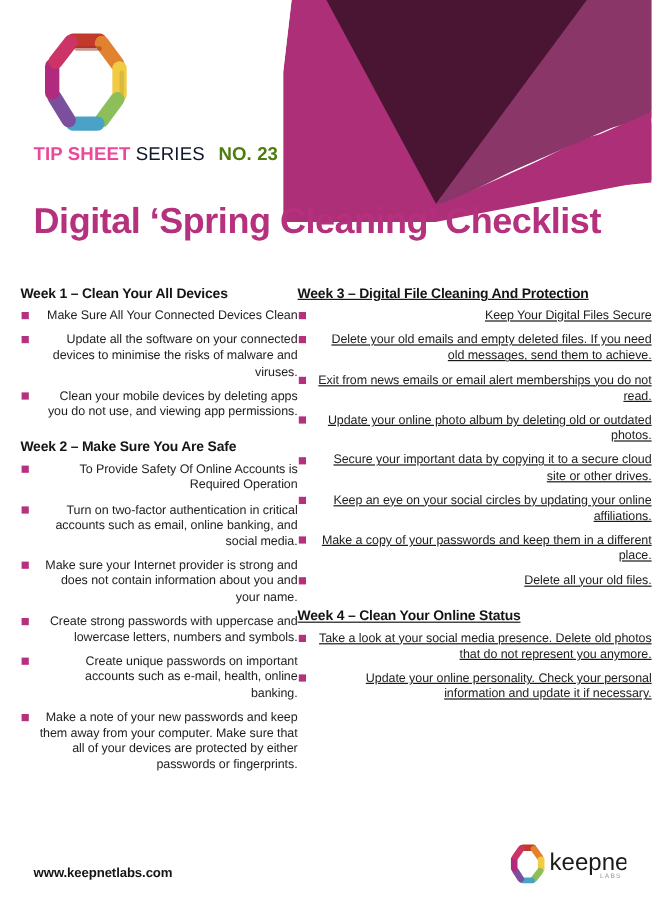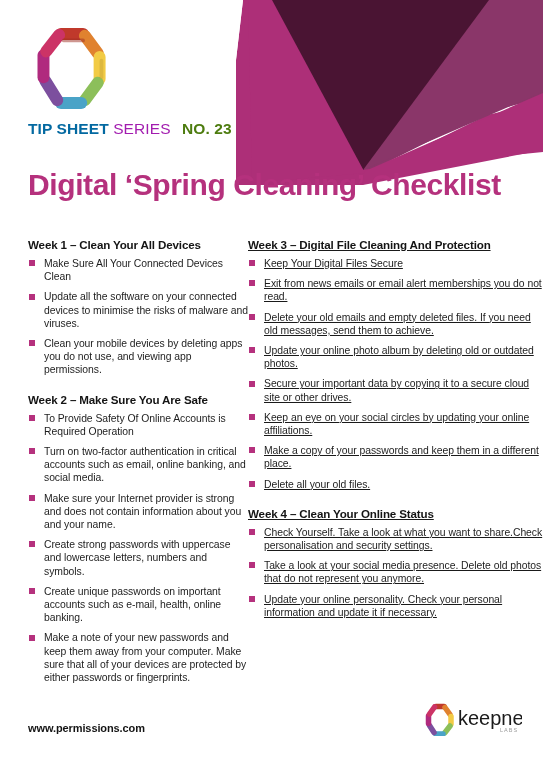--- a/index.html
+++ b/index.html
@@ -25,54 +25,54 @@
     width:92px; height:92px;
   }
   #brand-logo svg { display:block; }
 
   
   #tipsheet-line {
     position:absolute; left:28px; top:120px;
     font-size:15.5px; letter-spacing:.1px;
     white-space:nowrap;
   }
-  #tipsheet-line .tsl-bold { font-weight:bold; color:#0369a1;margin-top:27px; }
-  #tipsheet-line .tsl-reg  { font-weight:normal; color:#a21caf; }
+  #tipsheet-line .tsl-bold { font-weight:bold; color:#ec4899;margin-top:27px; }
+  #tipsheet-line .tsl-reg  { font-weight:normal; color:#0f172a; }
   #tipsheet-line .tsl-no   { font-weight:bold; color:#4d7c0f; margin-left:7px; }
 
   
   #page-title {
     position:absolute; left:28px; top:168px;
     font-size:30px; font-weight:bold;
     color:#b5317d; letter-spacing:-0.4px;
     white-space:nowrap;
   }
 
   
   #content {
     position:absolute; left:0; top:238px;
     width:543px;
     display:flex;
     gap:0;
   }
   .column { }
-  #col-left  { width:248px; padding-left:28px; }
+  #col-left  { width:248px; padding-left:17px; }
   #col-right { width:295px; padding-left:0px;text-decoration:underline; }
 
   .week-block { margin-bottom:16px; }
   .week-block:last-child { margin-bottom:0; }
 
   .week-heading {
     font-size:11.6px; font-weight:bold; color:#141414;
     letter-spacing:-0.15px;
     margin-bottom:6px;
     white-space:nowrap;
   }
 
-  ul.tip-list { list-style:none; }
+  ul.tip-list { list-style:none;text-align:right; }
   ul.tip-list li {
     position:relative;
     padding-left:16px;
     margin-bottom:7px;
     font-size:10.4px;
     line-height:13.2px;
     color:#1d1d1d;
     letter-spacing:-0.05px;
   }
   ul.tip-list li:last-child { margin-bottom:0; }
@@ -166,41 +166,40 @@
           <li><span class="bullet-sq"></span><span>Create unique passwords on important accounts such as e-mail, health, online banking.</span></li>
           <li><span class="bullet-sq"></span><span>Make a note of your new passwords and keep them away from your computer. Make sure that all of your devices are protected by either passwords or fingerprints.</span></li>
         </ul>
       </div>
     </div>
   <div class="column" id="col-right">
       <div class="week-block">
         <div class="week-heading">Week 3 – Digital File Cleaning And Protection</div>
         <ul class="tip-list">
           <li><span class="bullet-sq"></span><span>Keep Your Digital Files Secure</span></li>
+          <li><span class="bullet-sq"></span><span>Delete your old emails and empty deleted files. If you need old messages, send them to achieve.</span></li>
           <li><span class="bullet-sq"></span><span>Exit from news emails or email alert memberships you do not read.</span></li>
-          <li><span class="bullet-sq"></span><span>Delete your old emails and empty deleted files. If you need old messages, send them to achieve.</span></li>
           <li><span class="bullet-sq"></span><span>Update your online photo album by deleting old or outdated photos.</span></li>
           <li><span class="bullet-sq"></span><span>Secure your important data by copying it to a secure cloud site or other drives.</span></li>
           <li><span class="bullet-sq"></span><span>Keep an eye on your social circles by updating your online affiliations.</span></li>
           <li><span class="bullet-sq"></span><span>Make a copy of your passwords and keep them in a different place.</span></li>
           <li><span class="bullet-sq"></span><span>Delete all your old files.</span></li>
         </ul>
       </div>
       <div class="week-block">
         <div class="week-heading">Week 4 – Clean Your Online Status</div>
         <ul class="tip-list">
-          <li><span class="bullet-sq"></span><span>Check Yourself. Take a look at what you want to share.Check personalisation and security settings.</span></li>
           <li><span class="bullet-sq"></span><span>Take a look at your social media presence. Delete old photos that do not represent you anymore.</span></li>
           <li><span class="bullet-sq"></span><span>Update your online personality. Check your personal information and update it if necessary.</span></li>
         </ul>
       </div>
     </div>
 </div>
 
-<div id="footer-url">www.permissions.com</div>
+<div id="footer-url">www.keepnetlabs.com</div>
 
 <div id="footer-logo">
   <svg width="98" height="34" viewBox="0 0 196 68" xmlns="http://www.w3.org/2000/svg">
     <g fill="none" stroke-width="11" stroke-linecap="round" stroke-linejoin="round">
       <path d="M24 9 L40 9" stroke="#c0392b"></path>
       <path d="M42 11 L52 25" stroke="#e0822f"></path>
       <path d="M54 29 L54 44" stroke="#f2cb45"></path>
       <path d="M52 48 L42 61" stroke="#8cbf5a"></path>
       <path d="M38 64 L24 64" stroke="#4aa3c7"></path>
       <path d="M20 61 L11 47" stroke="#7c4f9e"></path>

